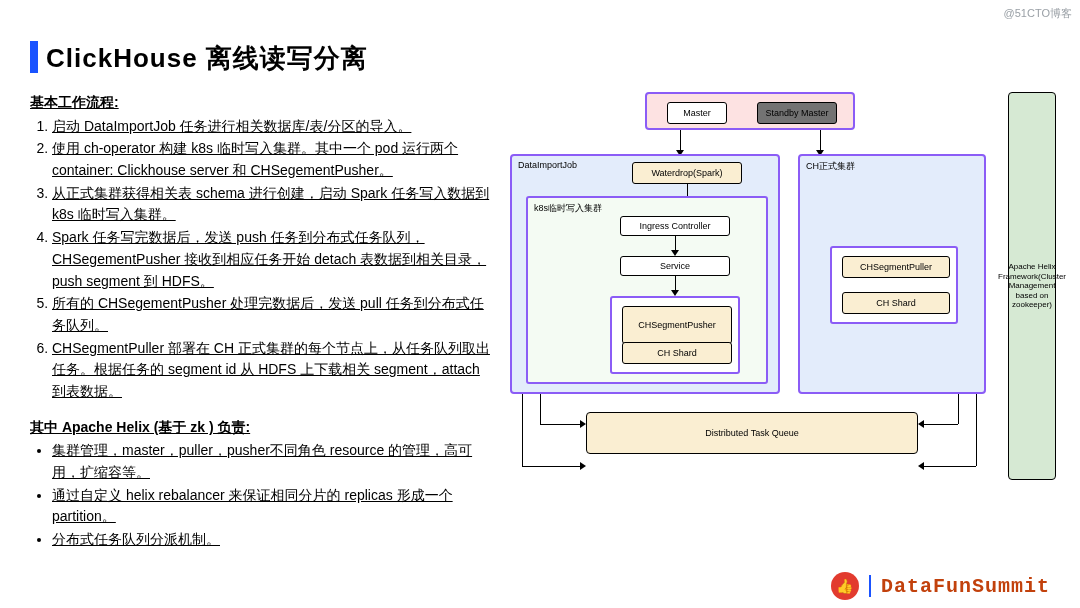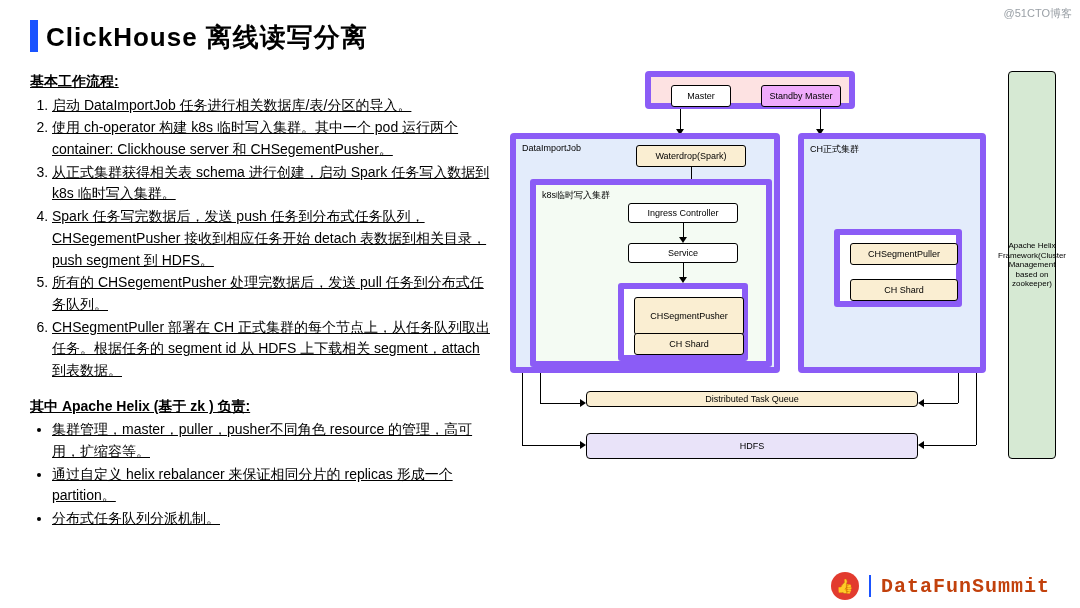--- a/index.html
+++ b/index.html
@@ -2,39 +2,39 @@
 <html><head>
 <meta charset="utf-8">
 <style>
   * { box-sizing: border-box; margin: 0; padding: 0; }
   body {
     width: 1080px; height: 608px;
     font-family: "Microsoft YaHei", "PingFang SC", Arial, sans-serif;
     background: #fff; color: #000; position: relative;
   }
   
-  .title-wrap { display: flex; align-items: flex-start; padding: 20px 0 16px 30px; }
+  .title-wrap { display: flex; align-items: flex-start; padding: 20px 0 16px 30px; margin-top: 21px; }
   .title-bar { width: 8px; height: 32px; background: #1a53ff; margin-right: 8px; }
   .title { font-size: 26px; font-weight: 700; letter-spacing: 1px; }
 
   .content { display: flex; padding: 0 30px 0 30px; }
 
   
   .left { width: 460px; font-size: 14px; line-height: 1.55; text-decoration: underline; }
   .section-head { font-weight: 700; margin-bottom: 2px; }
   ol.steps { list-style: decimal; padding-left: 22px; }
   ol.steps li { margin-bottom: 1px; }
   .helix-block { margin-top: 14px; }
   ul.bullets { list-style: disc; padding-left: 22px; }
   ul.bullets li { margin-bottom: 1px; }
 
   
   .diagram { flex: 1; position: relative; height: 440px; margin-left: 10px; }
   .box { position: absolute; border: 1px solid #000; font-size: 9px; display: flex; align-items: center; justify-content: center; text-align: center; padding: 2px 6px; }
-  .panel { position: absolute; border: 6px solid #8b5cf6; font-size: 9px; }
+  .panel { position: absolute; border: 2px solid #8b5cf6; font-size: 9px; }
   .panel-label { position: absolute; top: 4px; left: 6px; font-size: 9px; }
   .red-bg { background: #fde2e2; }
   .blue-bg { background: #e3ecfb; }
   .green-bg { background: #d6e9d3; }
   .orange-bg { background: #faeed2; }
   .purple-bg { background: #e9e3f9; }
 
   .arrow-line { position: absolute; background: #000; }
   .arrow-head { position: absolute; width: 0; height: 0; }
   .ah-down { border-left: 4px solid transparent; border-right: 4px solid transparent; border-top: 6px solid #000; }
@@ -79,21 +79,21 @@
         <li>通过自定义 helix rebalancer 来保证相同分片的 replicas 形成一个 partition。</li>
         <li>分布式任务队列分派机制。</li>
       </ul>
     </div>
   </div>
 
   <div class="diagram">
 
     <div class="panel red-bg" style="left:145px; top:0px; width:210px; height:38px; border-radius:4px;">
       <div class="box" style="left:20px; top:8px; width:60px; height:22px; background:#fff; border-radius:3px;">Master</div>
-      <div class="box" style="left:110px; top:8px; width:80px; height:22px; background:#f0abfc; border-radius:3px;">Standby Master</div>
+      <div class="box" style="left:110px; top:8px; width:80px; height:22px; background:#737373; border-radius:3px;">Standby Master</div>
     </div>
 
     <div class="arrow-line" style="left:180px; top:38px; width:1px; height:20px;"></div>
     <div class="arrow-head ah-down" style="left:176px; top:58px;"></div>
     <div class="arrow-line" style="left:320px; top:38px; width:1px; height:20px;"></div>
     <div class="arrow-head ah-down" style="left:316px; top:58px;"></div>
 
     <div class="panel blue-bg" style="left:10px; top:62px; width:270px; height:240px; border-radius:4px;">
       <div class="panel-label">DataImportJob</div>
 
@@ -130,31 +130,30 @@
     </div>
 
     <div class="arrow-line" style="left:40px; top:302px; width:1px; height:30px;"></div>
     <div class="arrow-line" style="left:40px; top:332px; width:40px; height:1px;"></div>
     <div class="arrow-head ah-right" style="left:80px; top:328px;"></div>
 
     <div class="arrow-line" style="left:458px; top:302px; width:1px; height:30px;"></div>
     <div class="arrow-line" style="left:424px; top:332px; width:34px; height:1px;"></div>
     <div class="arrow-head ah-left" style="left:418px; top:328px;"></div>
 
-    <div class="box orange-bg" style="left:86px; top:320px; width:332px; height:16px; border-radius:4px;">Distributed Task Queue</div>
+    <div class="box orange-bg" style="left:86px; top:320px; width:332px; height:42px; border-radius:4px;">Distributed Task Queue</div>
 
     <div class="arrow-line" style="left:22px; top:302px; width:1px; height:72px;"></div>
     <div class="arrow-line" style="left:22px; top:374px; width:58px; height:1px;"></div>
     <div class="arrow-head ah-right" style="left:80px; top:370px;"></div>
 
     <div class="arrow-line" style="left:476px; top:302px; width:1px; height:72px;"></div>
     <div class="arrow-line" style="left:424px; top:374px; width:52px; height:1px;"></div>
     <div class="arrow-head ah-left" style="left:418px; top:370px;"></div>
 
-    <div class="box purple-bg" style="left:86px; top:362px; width:332px; height:26px; border-radius:4px;">HDFS</div>
 
     <div class="box green-bg" style="left:508px; top:0px; width:48px; height:388px; border-radius:4px; font-size:8px; line-height:1.2; padding:0;">Apache Helix Framework(Cluster Management based on zookeeper)</div>
 
   </div>
 </div>
 
 <div class="footer">
   <div class="thumb">👍</div>
   <div class="vbar"></div>
   <div class="brand">DataFunSummit</div>

